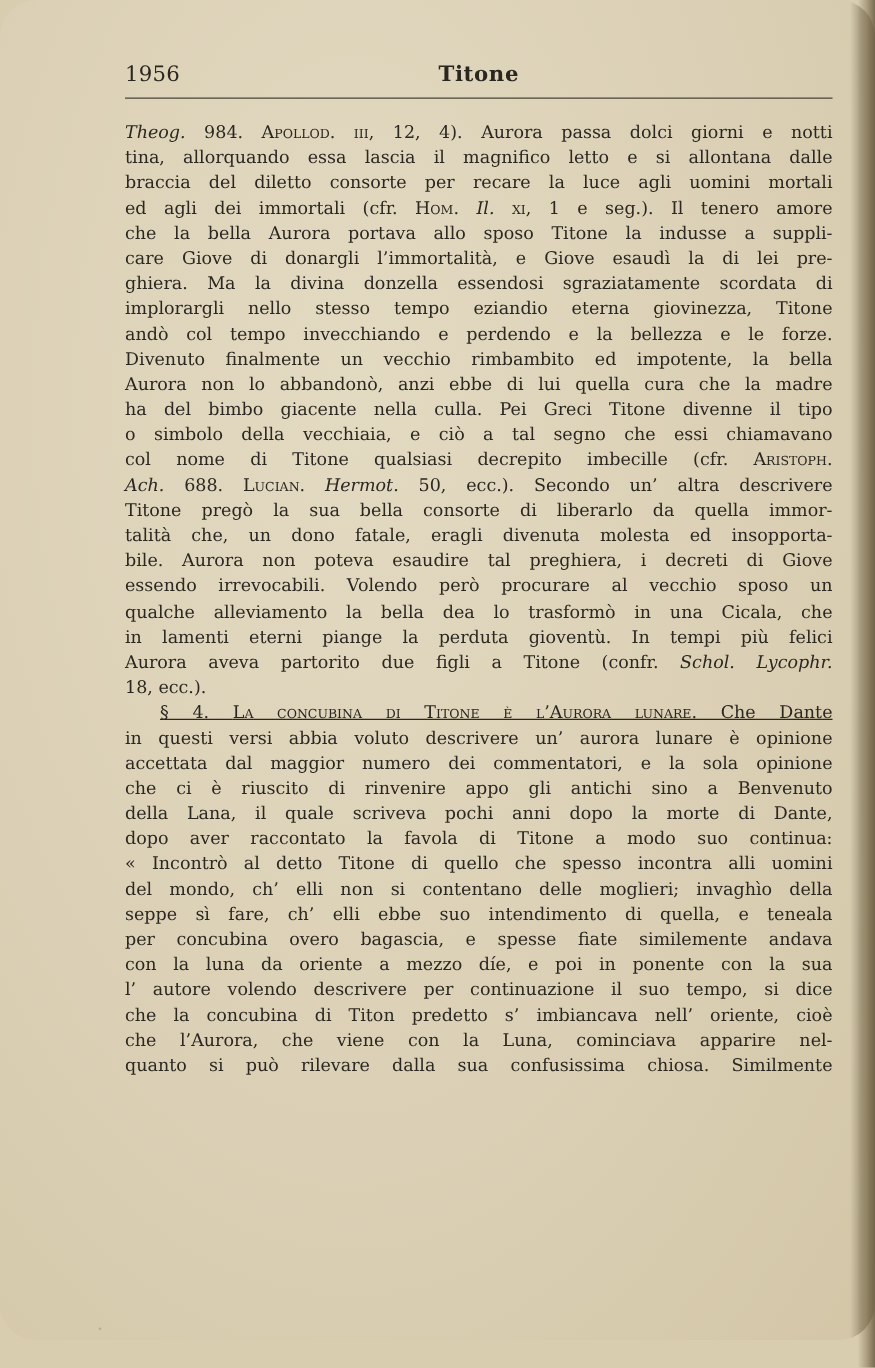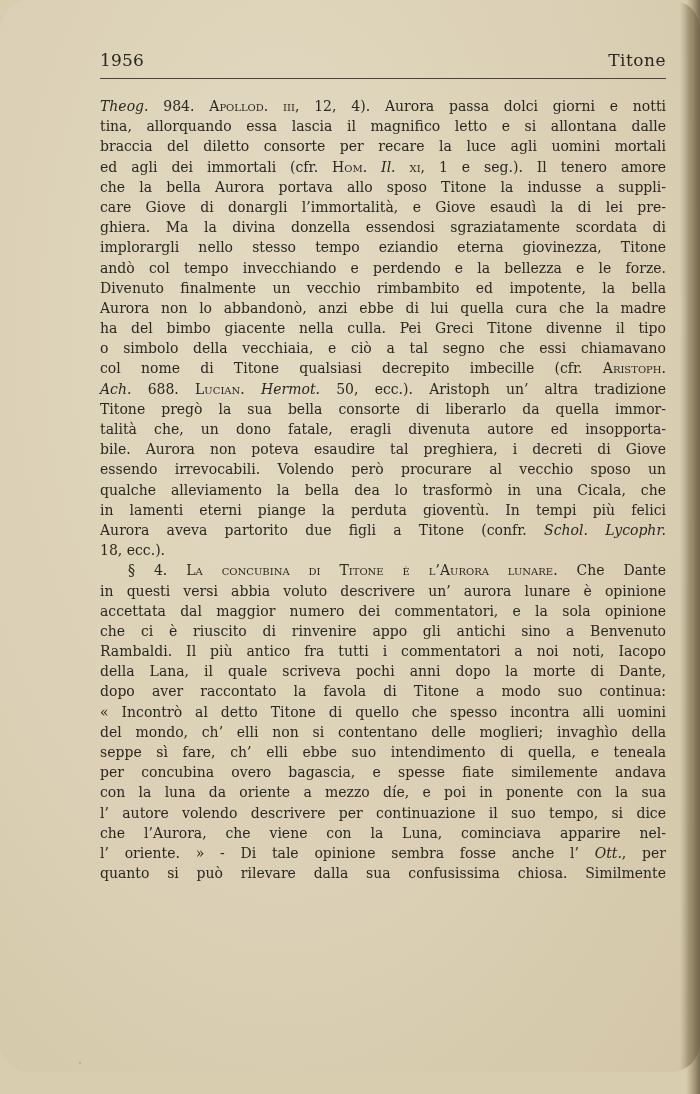--- a/index.html
+++ b/index.html
@@ -47,23 +47,23 @@
       left: 0;
       top: 0;
       font-size: 17px;
       letter-spacing: 0.2px;
     }
     .running-title {
       position: absolute;
       left: 0;
       width: 566px;
       top: 0;
-      text-align: right;
+      text-align: center;
       font-size: 17px;
-      font-weight: normal;
+      font-weight: bold;
       letter-spacing: 0.5px;
     }
     .rule {
       position: absolute;
       left: 100px;
       top: 78px;
       width: 566px;
       height: 0;
       border-top: 1.3px solid #4a443a;
     }
@@ -83,20 +83,21 @@
       text-align: justify;
       text-align-last: justify;
       height: 20.2px;
       overflow: visible;
     }
     .line.last {
       text-align-last: left;
     }
     .line.indent {
       padding-left: 28px;
+      text-decoration: underline;
     }
     .it {
       font-style: italic;
     }
     .sc {
       font-variant: small-caps;
     }
     .speck {
       position: absolute;
       left: 79px;
@@ -127,41 +128,40 @@
       <span class="line"><span>che la bella Aurora portava allo sposo Titone la indusse a suppli-</span></span>
       <span class="line"><span>care Giove di donargli l’immortalità, e Giove esaudì la di lei pre-</span></span>
       <span class="line"><span>ghiera. Ma la divina donzella essendosi sgraziatamente scordata di</span></span>
       <span class="line"><span>implorargli nello stesso tempo eziandio eterna giovinezza, Titone</span></span>
       <span class="line"><span>andò col tempo invecchiando e perdendo e la bellezza e le forze.</span></span>
       <span class="line"><span>Divenuto finalmente un vecchio rimbambito ed impotente, la bella</span></span>
       <span class="line"><span>Aurora non lo abbandonò, anzi ebbe di lui quella cura che la madre</span></span>
       <span class="line"><span>ha del bimbo giacente nella culla. Pei Greci Titone divenne il tipo</span></span>
       <span class="line"><span>o simbolo della vecchiaia, e ciò a tal segno che essi chiamavano</span></span>
       <span class="line"><span>col nome di Titone qualsiasi decrepito imbecille (cfr. </span><span class="sc">Aristoph.</span></span>
-      <span class="line"><span class="it">Ach.</span><span> 688. </span><span class="sc">Lucian.</span><span> </span><span class="it">Hermot.</span><span> 50, ecc.). Aristoph un’ altra tradizione</span></span>
+      <span class="line"><span class="it">Ach.</span><span> 688. </span><span class="sc">Lucian.</span><span> </span><span class="it">Hermot.</span><span> 50, ecc.). Secondo un’ altra descrivere</span></span>
       <span class="line"><span>Titone pregò la sua bella consorte di liberarlo da quella immor-</span></span>
-      <span class="line"><span>talità che, un dono fatale, eragli divenuta autore ed insopporta-</span></span>
+      <span class="line"><span>talità che, un dono fatale, eragli divenuta molesta ed insopporta-</span></span>
       <span class="line"><span>bile. Aurora non poteva esaudire tal preghiera, i decreti di Giove</span></span>
       <span class="line"><span>essendo irrevocabili. Volendo però procurare al vecchio sposo un</span></span>
       <span class="line"><span>qualche alleviamento la bella dea lo trasformò in una Cicala, che</span></span>
       <span class="line"><span>in lamenti eterni piange la perduta gioventù. In tempi più felici</span></span>
       <span class="line"><span>Aurora aveva partorito due figli a Titone (confr. </span><span class="it">Schol. Lycophr.</span></span>
       <span class="line last"><span>18, ecc.).</span></span>
       <span class="line indent"><span>§ 4. </span><span class="sc">La concubina di Titone è l’Aurora lunare.</span><span> Che Dante</span></span>
       <span class="line"><span>in questi versi abbia voluto descrivere un’ aurora lunare è opinione</span></span>
       <span class="line"><span>accettata dal maggior numero dei commentatori, e la sola opinione</span></span>
       <span class="line"><span>che ci è riuscito di rinvenire appo gli antichi sino a Benvenuto</span></span>
-      <span class="line"><span>Rambaldi. Il più antico fra tutti i commentatori a noi noti, Iacopo</span></span>
       <span class="line"><span>della Lana, il quale scriveva pochi anni dopo la morte di Dante,</span></span>
       <span class="line"><span>dopo aver raccontato la favola di Titone a modo suo continua:</span></span>
       <span class="line"><span>« Incontrò al detto Titone di quello che spesso incontra alli uomini</span></span>
       <span class="line"><span>del mondo, ch’ elli non si contentano delle moglieri; invaghìo della</span></span>
       <span class="line"><span>seppe sì fare, ch’ elli ebbe suo intendimento di quella, e teneala</span></span>
       <span class="line"><span>per concubina overo bagascia, e spesse fiate similemente andava</span></span>
       <span class="line"><span>con la luna da oriente a mezzo díe, e poi in ponente con la sua</span></span>
       <span class="line"><span>l’ autore volendo descrivere per continuazione il suo tempo, si dice</span></span>
+      <span class="line"><span>che la concubina di Titon predetto s’ imbiancava nell’ oriente, cioè</span></span>
       <span class="line"><span>che l’Aurora, che viene con la Luna, cominciava apparire nel-</span></span>
-      <span class="line"><span>l’ oriente. » - Di tale opinione sembra fosse anche l’ </span><span class="it">Ott.</span><span>, per</span></span>
       <span class="line"><span>quanto si può rilevare dalla sua confusissima chiosa. Similmente</span></span>
     </div>
 
   <div class="speck"></div>
 </div>
 
 </body></html>

